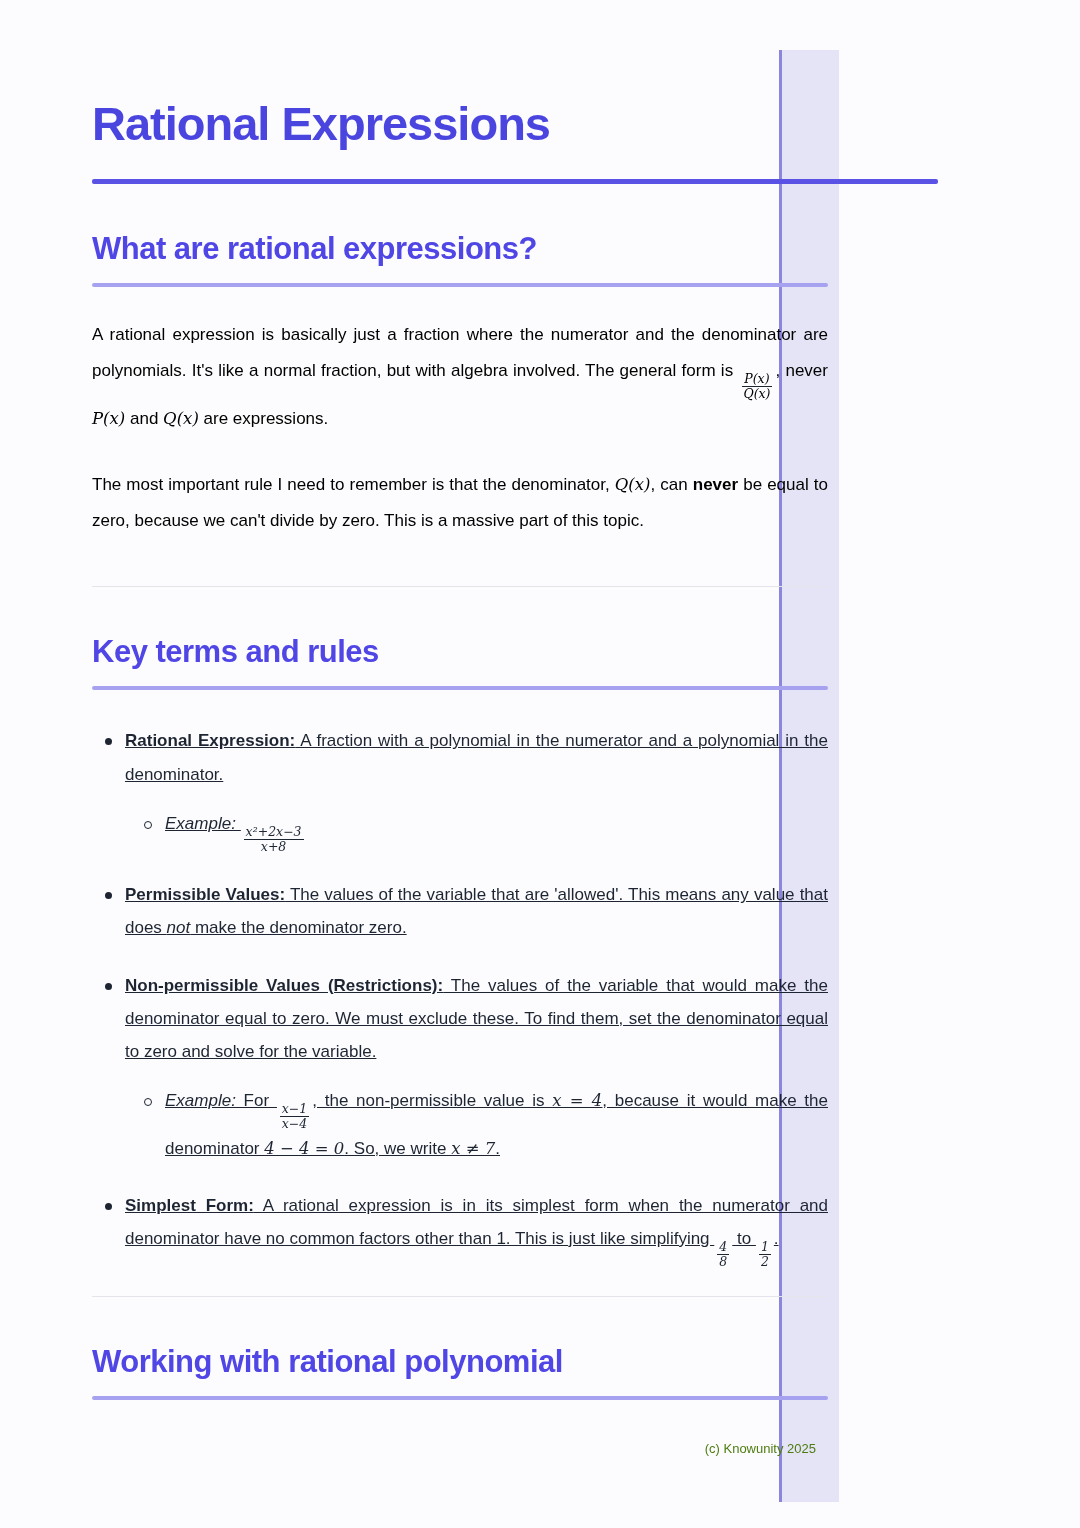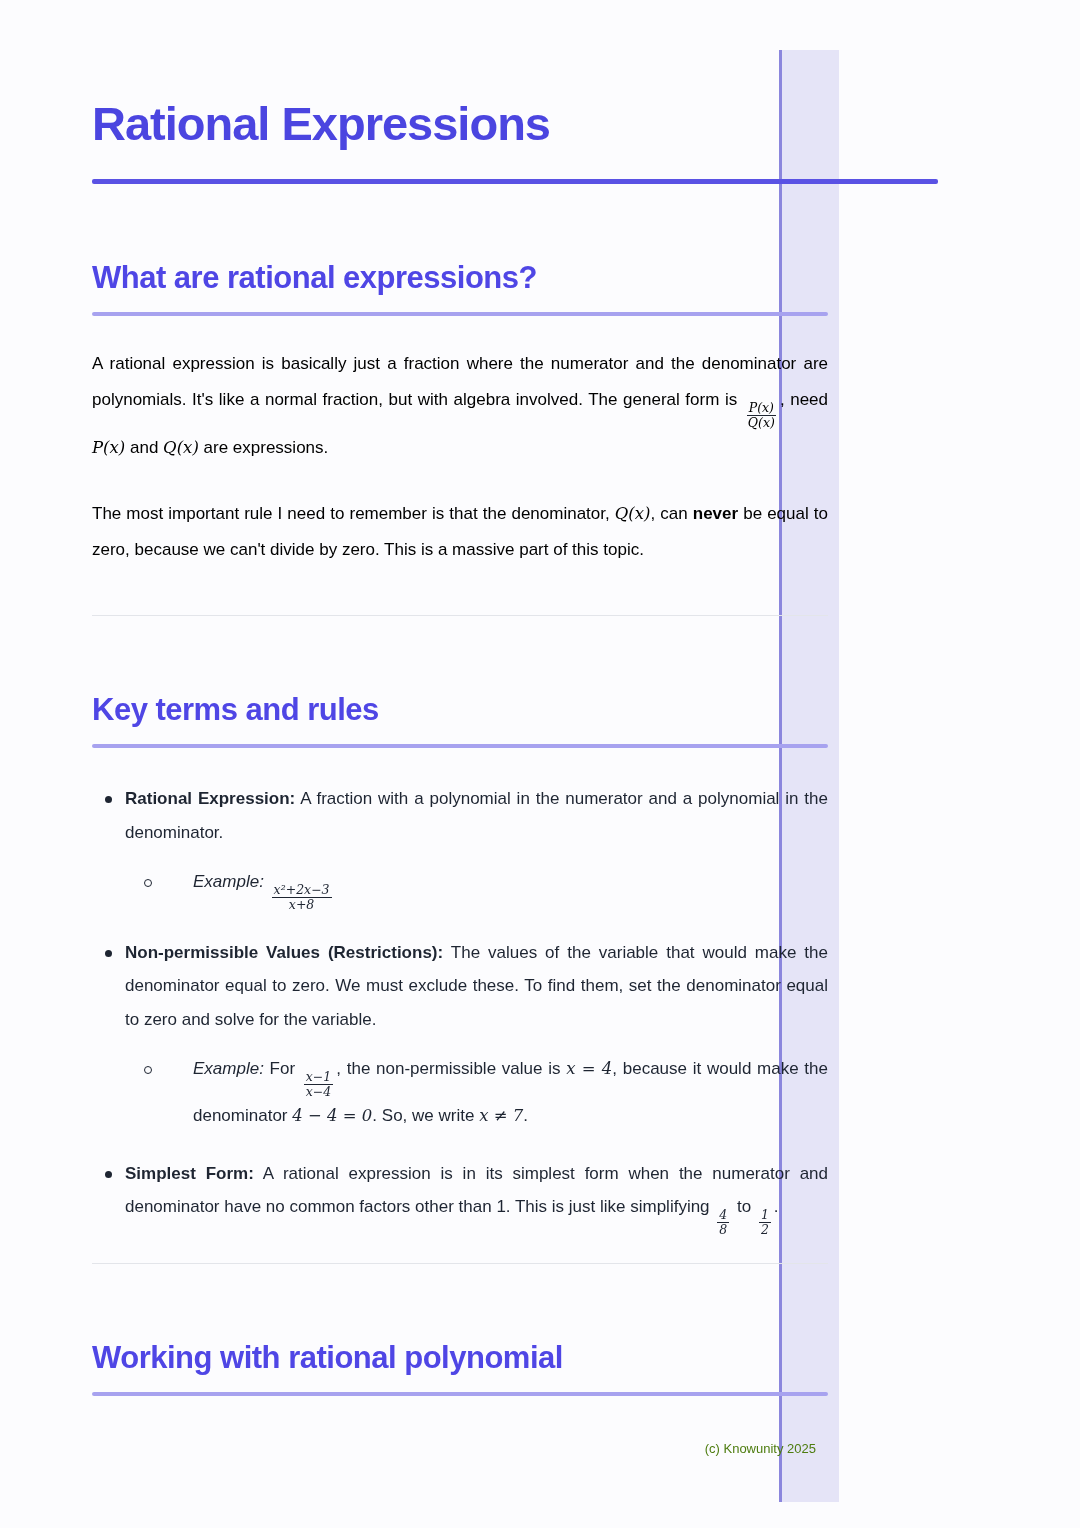--- a/index.html
+++ b/index.html
@@ -12,21 +12,21 @@
     overflow:hidden;
   }
   .page { position:relative; width:884px; height:1528px; }
   .content { position:absolute; left:92px; top:96px; width:736px; }
 
   
   .h1 { font-size:47px; font-weight:800; color:#4b45e0; letter-spacing:-1px; }
   .h1-rule { width:846px; height:5px; background:#5a52e4; margin-top:28px; border-radius:2px; }
 
   
-  .h2 { font-size:31px; font-weight:800; color:#4f46e5; letter-spacing:-0.5px; margin-top:76px; }
+  .h2 { font-size:31px; font-weight:800; color:#4f46e5; letter-spacing:-0.5px; margin-top:47px; }
   .h2-rule { width:736px; height:4px; background:#a7a2ef; margin-top:16px; border-radius:2px; }
 
   
   .p { font-size:17px; line-height:2.1; text-align:justify; margin-top:30px; color:#000000; }
   .b { font-weight:700; }
   .i { font-style:italic; }
 
   
   .m { font-family:"DejaVu Serif", serif; font-style:italic; font-size:16.5px; }
   .frac {
@@ -39,22 +39,22 @@
   .frac .den { padding:0 2px; }
 
   
   .divider { width:736px; height:1px; background:#e3e5ea; margin-top:48px; }
 
   
   .list { margin-top:34px; }
   .li { display:flex; margin:0 0 24px 13px; }
   .li .mk { flex:0 0 auto; width:7px; height:7px; border-radius:50%; background:#1e2532; margin:14px 13px 0 0; }
   .li .mk.hollow { background:transparent; border:1.5px solid #1e2532; width:8px; height:8px; }
-  .li .txt { flex:1; font-size:17px; line-height:1.95; text-align:justify; }
-  .sub { margin:16px 0 2px 19px;gap:28px; }
+  .li .txt { flex:1; font-size:17px; line-height:1.95; text-align:justify;text-decoration:underline; }
+  .sub { margin:16px 0 2px 19px; }
   .sub:last-child { margin-bottom:0; }
 
   
   .band { position:absolute; top:50px; right:45px; width:57px; height:1452px; background:#e5e4f7; }
   .band-line { position:absolute; top:50px; right:101px; width:4px; height:1452px; background:#8b86dd; }
 
   .watermark { position:absolute; top:1441px; right:68px; font-size:13px; color:#4d7c0f; }
 </style>
 </head>
 <body>
@@ -69,21 +69,21 @@
     <div class="h1">Rational Expressions</div>
     <div class="h1-rule"></div>
 
     <div class="h2">What are rational expressions?</div>
     <div class="h2-rule"></div>
 
     <p class="p">
       <span>A rational expression is basically just a fraction where the numerator and the denominator are polynomials. It's like a normal fraction, but with algebra involved. The general form is </span><span class="frac">
           <span class="num">P(x)</span>
           <span class="den">Q(x)</span>
-        </span><span>, need </span><span class="m">P(x)</span><span> and </span><span class="m">Q(x)</span><span> are expressions.</span>
+        </span><span>, never </span><span class="m">P(x)</span><span> and </span><span class="m">Q(x)</span><span> are expressions.</span>
     </p>
 
     <p class="p">
       <span>The most important rule I need to remember is that the denominator, </span><span class="m">Q(x)</span><span>, can </span><span class="b">never</span><span> be equal to zero, because we can't divide by zero. This is a massive part of this topic.</span>
     </p>
 
     <div class="divider"></div>
 
     <div class="h2">Key terms and rules</div>
     <div class="h2-rule"></div>
@@ -99,20 +99,26 @@
             <div class="txt">
               <span class="i">Example: </span><span class="frac">
                   <span class="num">x²+2x−3</span>
                   <span class="den">x+8</span>
                 </span>
             </div>
           </div>
         </div>
       </div>
 
+      <div class="li">
+        <span class="mk"></span>
+        <div class="txt">
+          <span class="b">Permissible Values:</span><span> The values of the variable that are 'allowed'. This means any value that does </span><span class="i">not</span><span> make the denominator zero.</span>
+        </div>
+      </div>
 
       <div class="li">
         <span class="mk"></span>
         <div class="txt">
           <span class="b">Non-permissible Values (Restrictions):</span><span> The values of the variable that would make the denominator equal to zero. We must exclude these. To find them, set the denominator equal to zero and solve for the variable.</span>
           <div class="li sub">
             <span class="mk hollow"></span>
             <div class="txt">
               <span class="i">Example:</span><span> For </span><span class="frac">
                   <span class="num">x−1</span>

